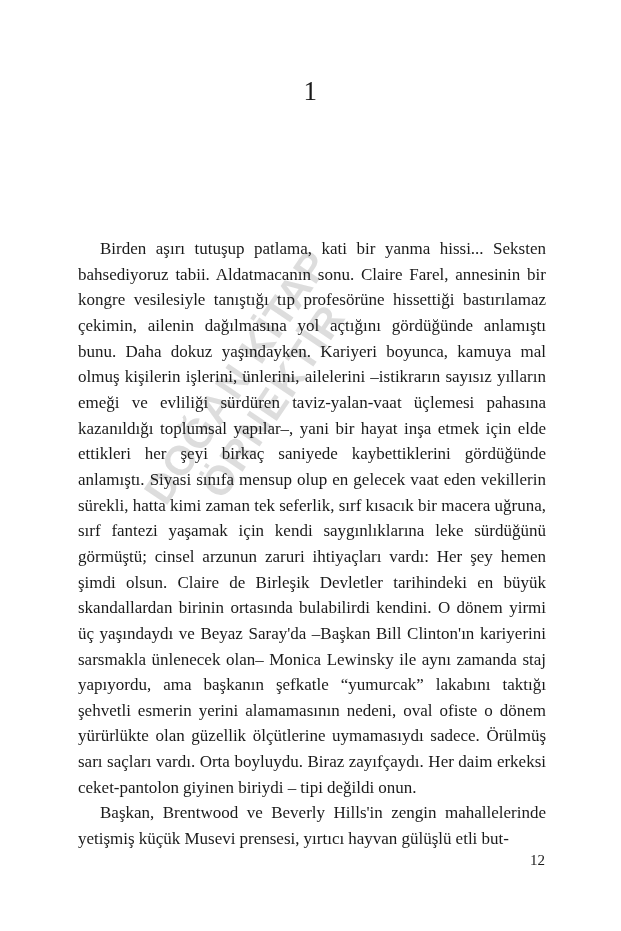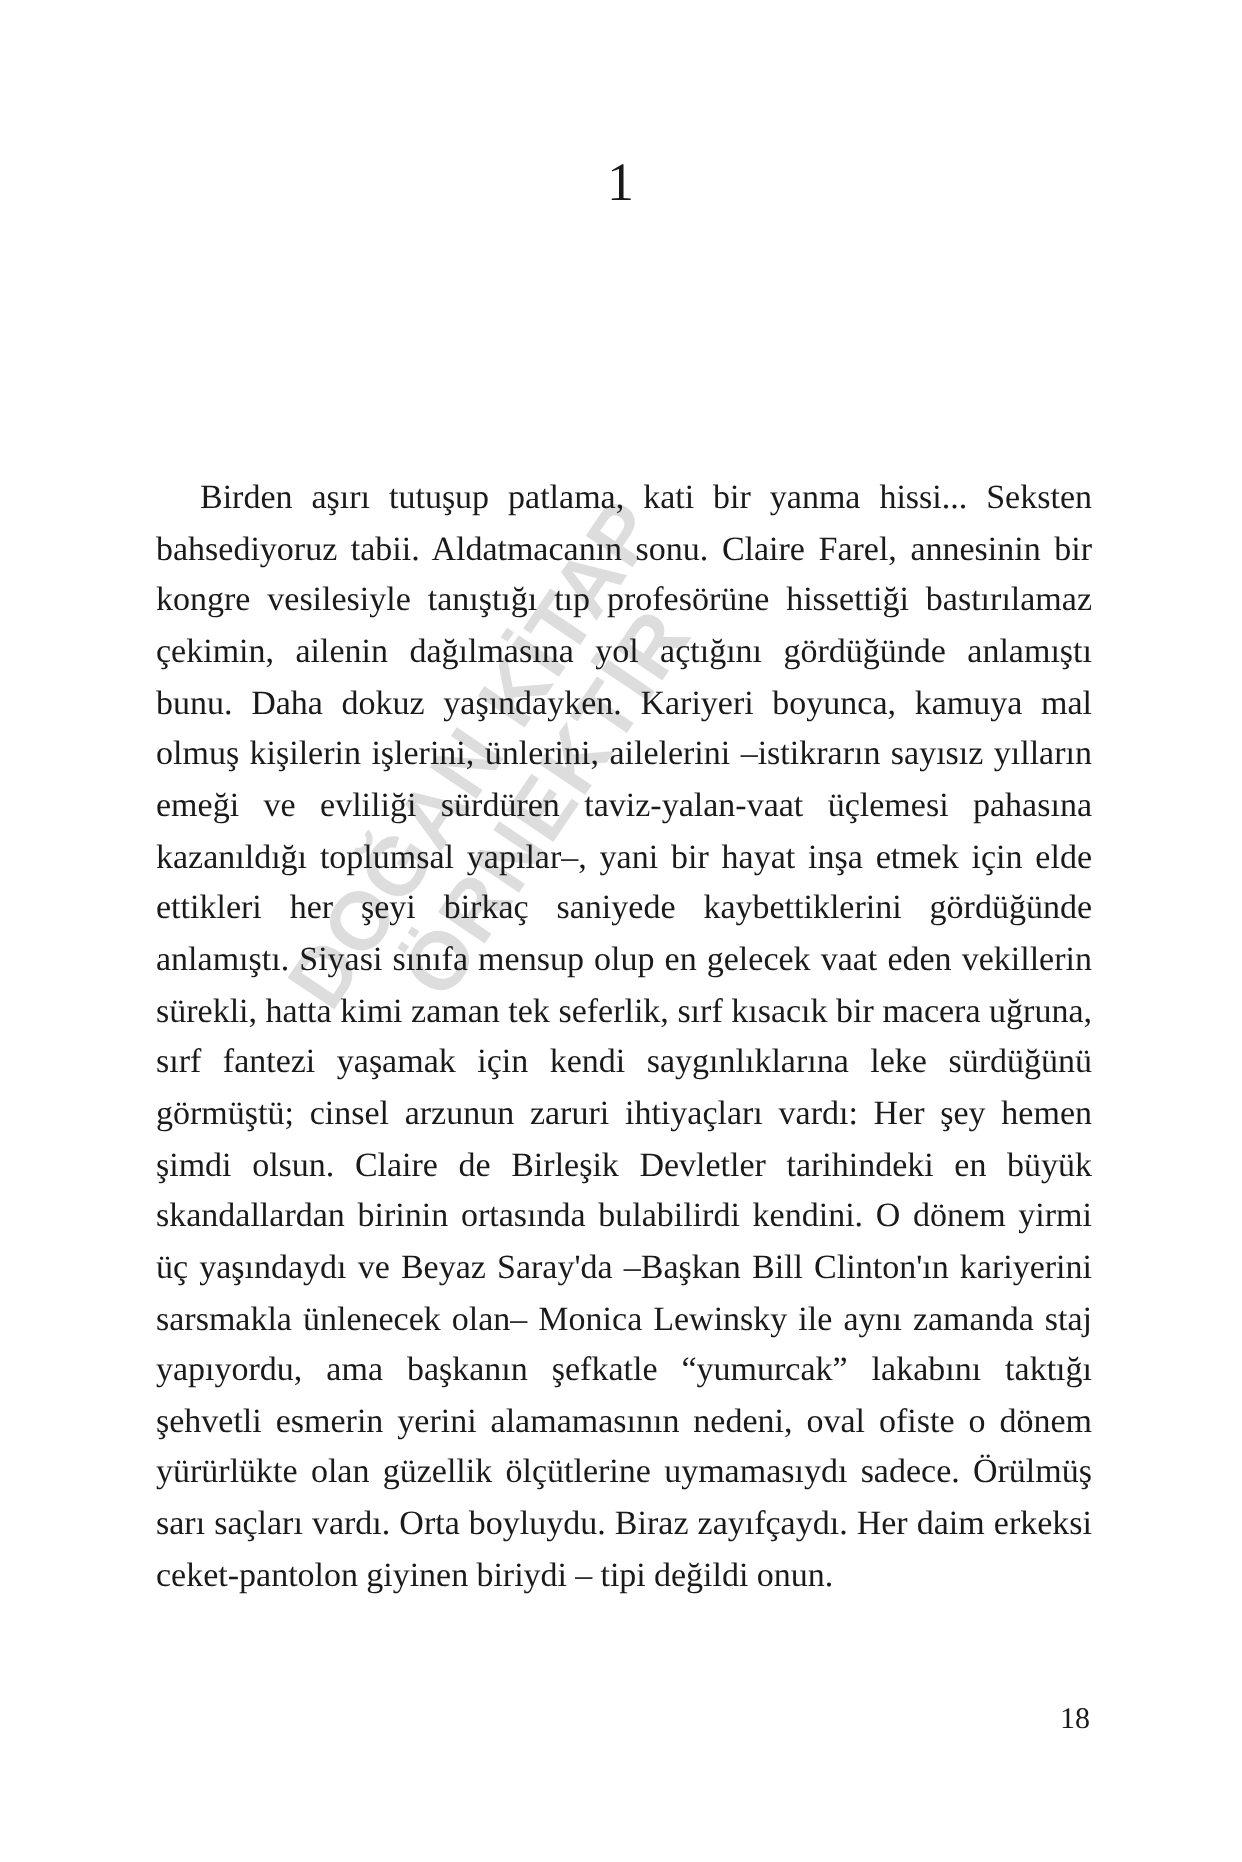--- a/index.html
+++ b/index.html
@@ -110,17 +110,18 @@
     <div class="watermark">
       <span class="wm-line-1">DOĞAN KİTAP</span>
       <span class="wm-line-2">ÖRNEKTİR</span>
     </div>
   </div>
 
   <div class="chapter-number">1</div>
 
   <div class="body-text">
     <p>Birden aşırı tutuşup patlama, kati bir yanma hissi... Seksten bahsediyoruz tabii. Aldatmacanın sonu. Claire Farel, annesinin bir kongre vesilesiyle tanıştığı tıp profesörüne hissettiği bastırılamaz çekimin, ailenin dağılmasına yol açtığını gördüğünde anlamıştı bunu. Daha dokuz yaşındayken. Kariyeri boyunca, kamuya mal olmuş kişilerin işlerini, ünlerini, ailelerini –istikrarın sayısız yılların emeği ve evliliği sürdüren taviz-yalan-vaat üçlemesi pahasına kazanıldığı toplumsal yapılar–, yani bir hayat inşa etmek için elde ettikleri her şeyi birkaç saniyede kaybettiklerini gördüğünde anlamıştı. Siyasi sınıfa mensup olup en gelecek vaat eden vekillerin sürekli, hatta kimi zaman tek seferlik, sırf kısacık bir macera uğruna, sırf fantezi yaşamak için kendi saygınlıklarına leke sürdüğünü görmüştü; cinsel arzunun zaruri ihtiyaçları vardı: Her şey hemen şimdi olsun. Claire de Birleşik Devletler tarihindeki en büyük skandallardan birinin ortasında bulabilirdi kendini. O dönem yirmi üç yaşındaydı ve Beyaz Saray'da –Başkan Bill Clinton'ın kariyerini sarsmakla ünlenecek olan– Monica Lewinsky ile aynı zamanda staj yapıyordu, ama başkanın şefkatle “yumurcak” lakabını taktığı şehvetli esmerin yerini alamamasının nedeni, oval ofiste o dönem yürürlükte olan güzellik ölçütlerine uymamasıydı sadece. Örülmüş sarı saçları vardı. Orta boyluydu. Biraz zayıfçaydı. Her daim erkeksi ceket-pantolon giyinen biriydi – tipi değildi onun.</p>
+    <p class="last-partial">Başkan, Brentwood ve Beverly Hills'in zengin mahallelerinde yetişmiş küçük Musevi prensesi, yırtıcı hayvan gülüşlü etli but-</p>
   </div>
 
-  <div class="folio">18</div>
+  <div class="folio">12</div>
 
 </div>
 
 </body></html>

